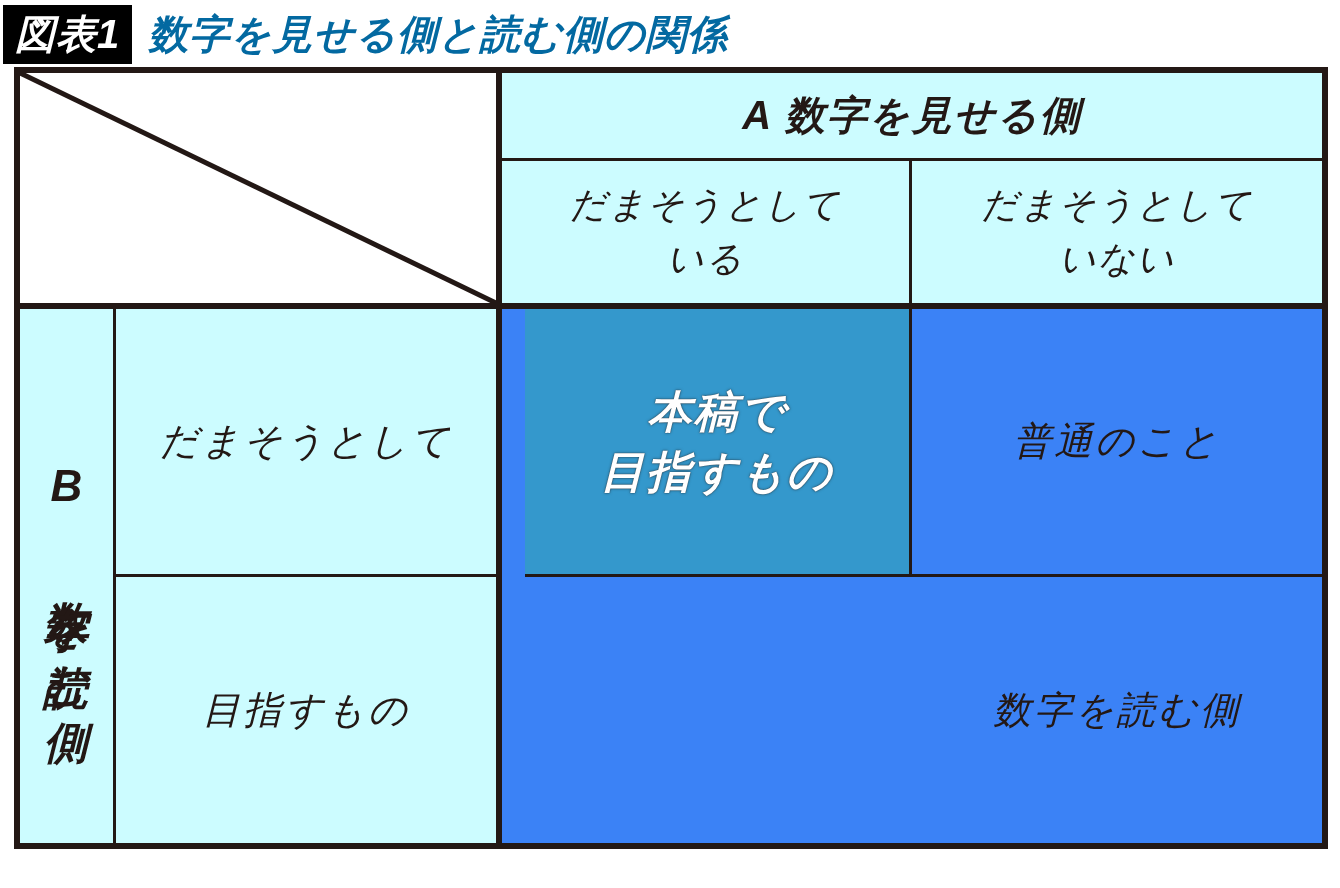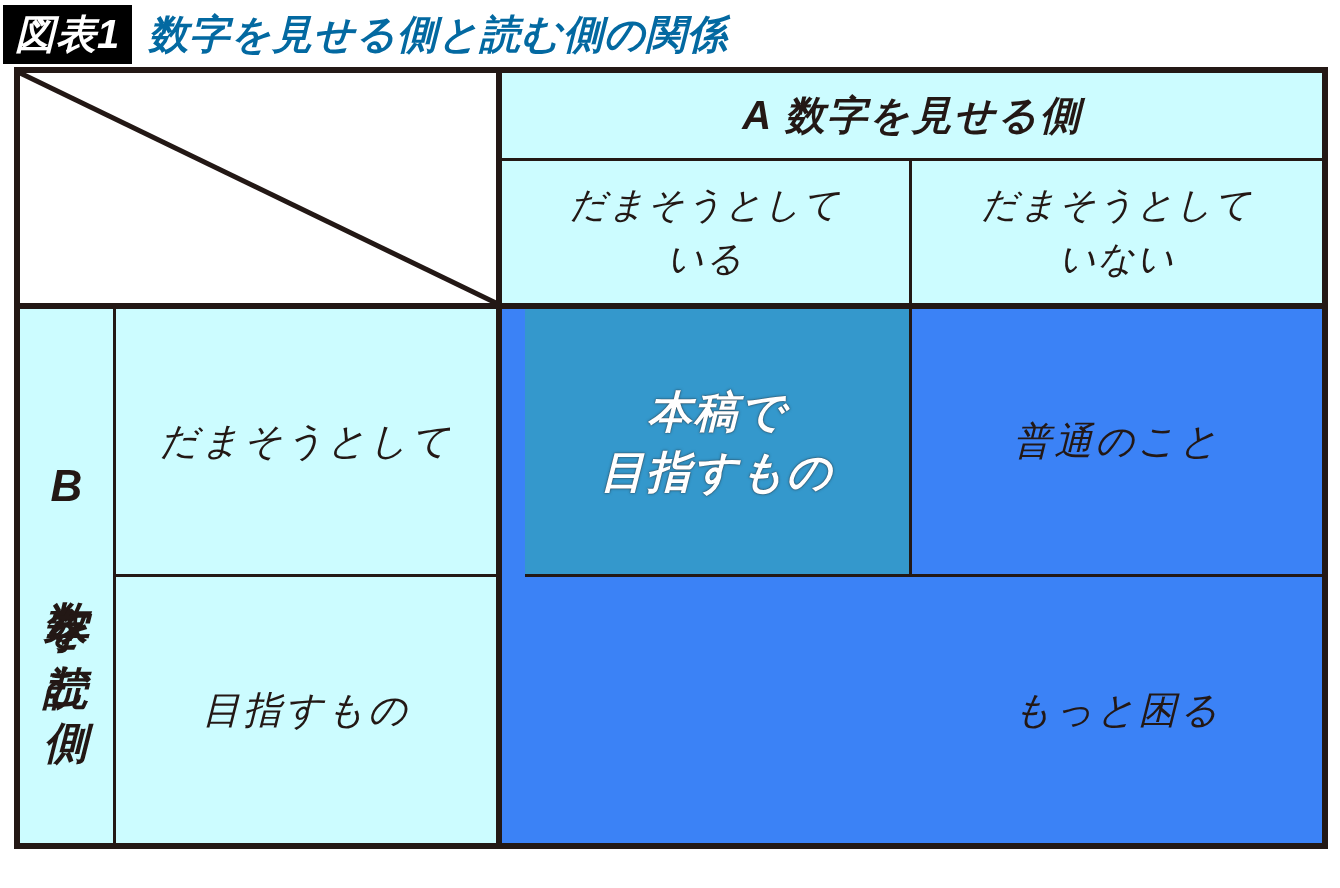--- a/index.html
+++ b/index.html
@@ -179,16 +179,16 @@
 いない</div>
 
     <div class="cell bg-cyan row-group">B 数字を読む側</div>
 
     <div class="cell bg-cyan rowlab1">だまそうとして</div>
     <div class="cell bg-cyan rowlab2">目指すもの</div>
 
     <div class="cell bg-blue c11">本稿で
 目指すもの</div>
     <div class="cell c12">普通のこと</div>
-    <div class="cell c22">もっと困る</div>
+    <div class="cell c22">数字を読む側</div>
 
   </div>
 </div>
 
 </body></html>

